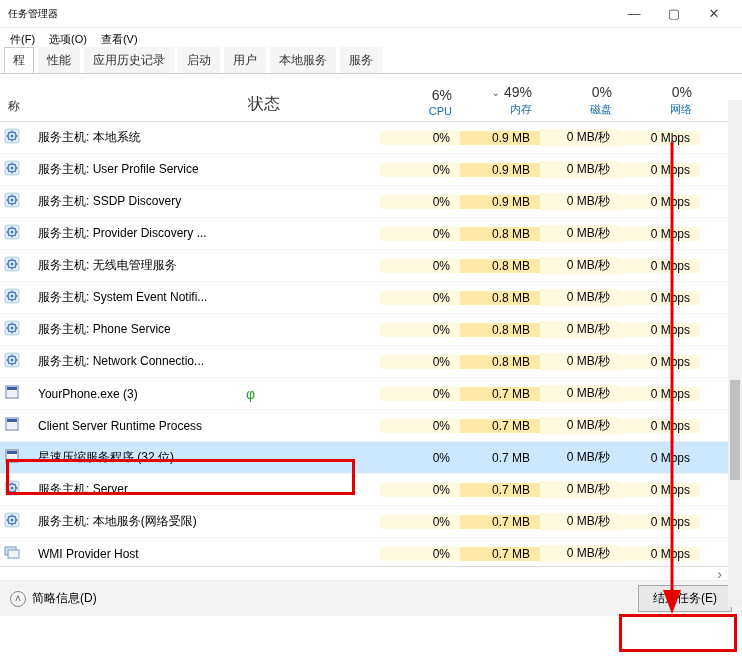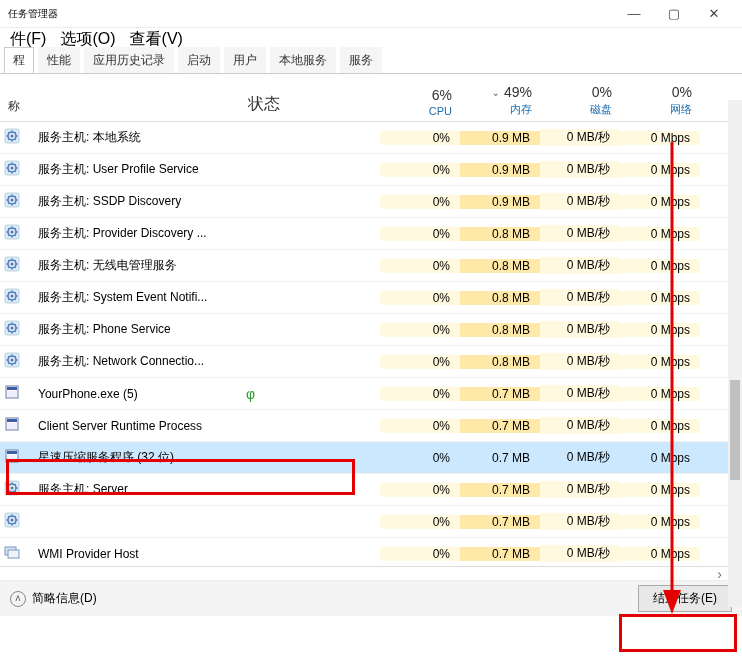--- a/index.html
+++ b/index.html
@@ -2,21 +2,21 @@
 <html><head>
 <meta charset="utf-8">
 <style>
 * { box-sizing: border-box; margin: 0; padding: 0; }
 body { font-family: "Microsoft YaHei", "Segoe UI", sans-serif; font-size: 12px; color: #000; background: #fff; width: 742px; height: 667px; overflow: hidden; position: relative; }
 .titlebar { height: 28px; display: flex; align-items: center; padding: 0 8px; border-bottom: 1px solid #eee; }
 .title { flex: 1; font-size: 10px; }
 .win-controls { display: flex; gap: 0; }
 .win-btn { width: 40px; height: 22px; display: flex; align-items: center; justify-content: center; font-size: 13px; color: #444; }
 .menubar { height: 22px; display: flex; align-items: center; padding: 0 4px; gap: 2px; }
-.menu-item { padding: 2px 6px; font-size: 16px; }
+.menu-item { padding: 2px 6px; font-size: 11px; }
 .tabs { display: flex; border-bottom: 1px solid #ccc; height: 24px; align-items: flex-end; padding: 0 4px; gap: 4px; }
 .tab { padding: 4px 8px; font-size: 12px; border: 1px solid transparent; border-bottom: none; background: #f5f5f5; color: #333; }
 .tab.active { border-color: #ccc; background: #fff; }
 .columns-header { display: flex; height: 48px; border-bottom: 1px solid #ddd; align-items: flex-end; }
 .col-head-name { flex: 0 0 240px; padding: 6px 8px; font-size: 12px; color: #333; }
 .col-head-status { flex: 0 0 140px; padding: 6px 8px; font-size: 16px; color: #333; }
 .col-head-metric { flex: 0 0 80px; padding: 4px 8px; text-align: right; font-size: 12px; display: flex; flex-direction: column; justify-content: center; align-items: flex-end; }
 .metric-pct { font-size: 14px; color: #333; }
 .metric-label { font-size: 11px; color: #1a6db0; margin-top: 2px; }
 .sort-indicator { font-size: 10px; color: #666; margin-right: 4px; }
@@ -296,21 +296,21 @@
       <div class="cell-metric bg-disk">0 MB/秒</div>
       <div class="cell-metric bg-net">0 Mbps</div>
     </div>
     <div class="row">
       <div class="cell-name">
         <span><svg class="icon-gear" viewBox="0 0 16 16">
             <rect x="2" y="2" width="12" height="12" fill="#fff" stroke="#6a7aa0"></rect>
             <rect x="3" y="3" width="10" height="3" fill="#3a5ea8"></rect>
             <rect x="3" y="7" width="10" height="6" fill="#eef"></rect>
           </svg></span>
-        <span>YourPhone.exe (5)</span>
+        <span>YourPhone.exe (3)</span>
       </div>
       <div class="cell-status">
         <span class="leaf-green">φ</span>
       </div>
       <div class="cell-metric bg-cpu">0%</div>
       <div class="cell-metric bg-mem">0.7 MB</div>
       <div class="cell-metric bg-disk">0 MB/秒</div>
       <div class="cell-metric bg-net">0 Mbps</div>
     </div>
     <div class="row">
@@ -378,20 +378,21 @@
               <line x1="8" y1="2.5" x2="8" y2="4"></line>
               <line x1="8" y1="12" x2="8" y2="13.5"></line>
               <line x1="2.5" y1="8" x2="4" y2="8"></line>
               <line x1="12" y1="8" x2="13.5" y2="8"></line>
               <line x1="4.2" y1="4.2" x2="5.2" y2="5.2"></line>
               <line x1="10.8" y1="10.8" x2="11.8" y2="11.8"></line>
               <line x1="4.2" y1="11.8" x2="5.2" y2="10.8"></line>
               <line x1="10.8" y1="5.2" x2="11.8" y2="4.2"></line>
             </g>
           </svg></span>
+        <span>服务主机: 本地服务(网络受限)</span>
       </div>
       <div class="cell-status"></div>
       <div class="cell-metric bg-cpu">0%</div>
       <div class="cell-metric bg-mem">0.7 MB</div>
       <div class="cell-metric bg-disk">0 MB/秒</div>
       <div class="cell-metric bg-net">0 Mbps</div>
     </div>
     <div class="row">
       <div class="cell-name">
         <span><svg class="icon-gear" viewBox="0 0 16 16">

